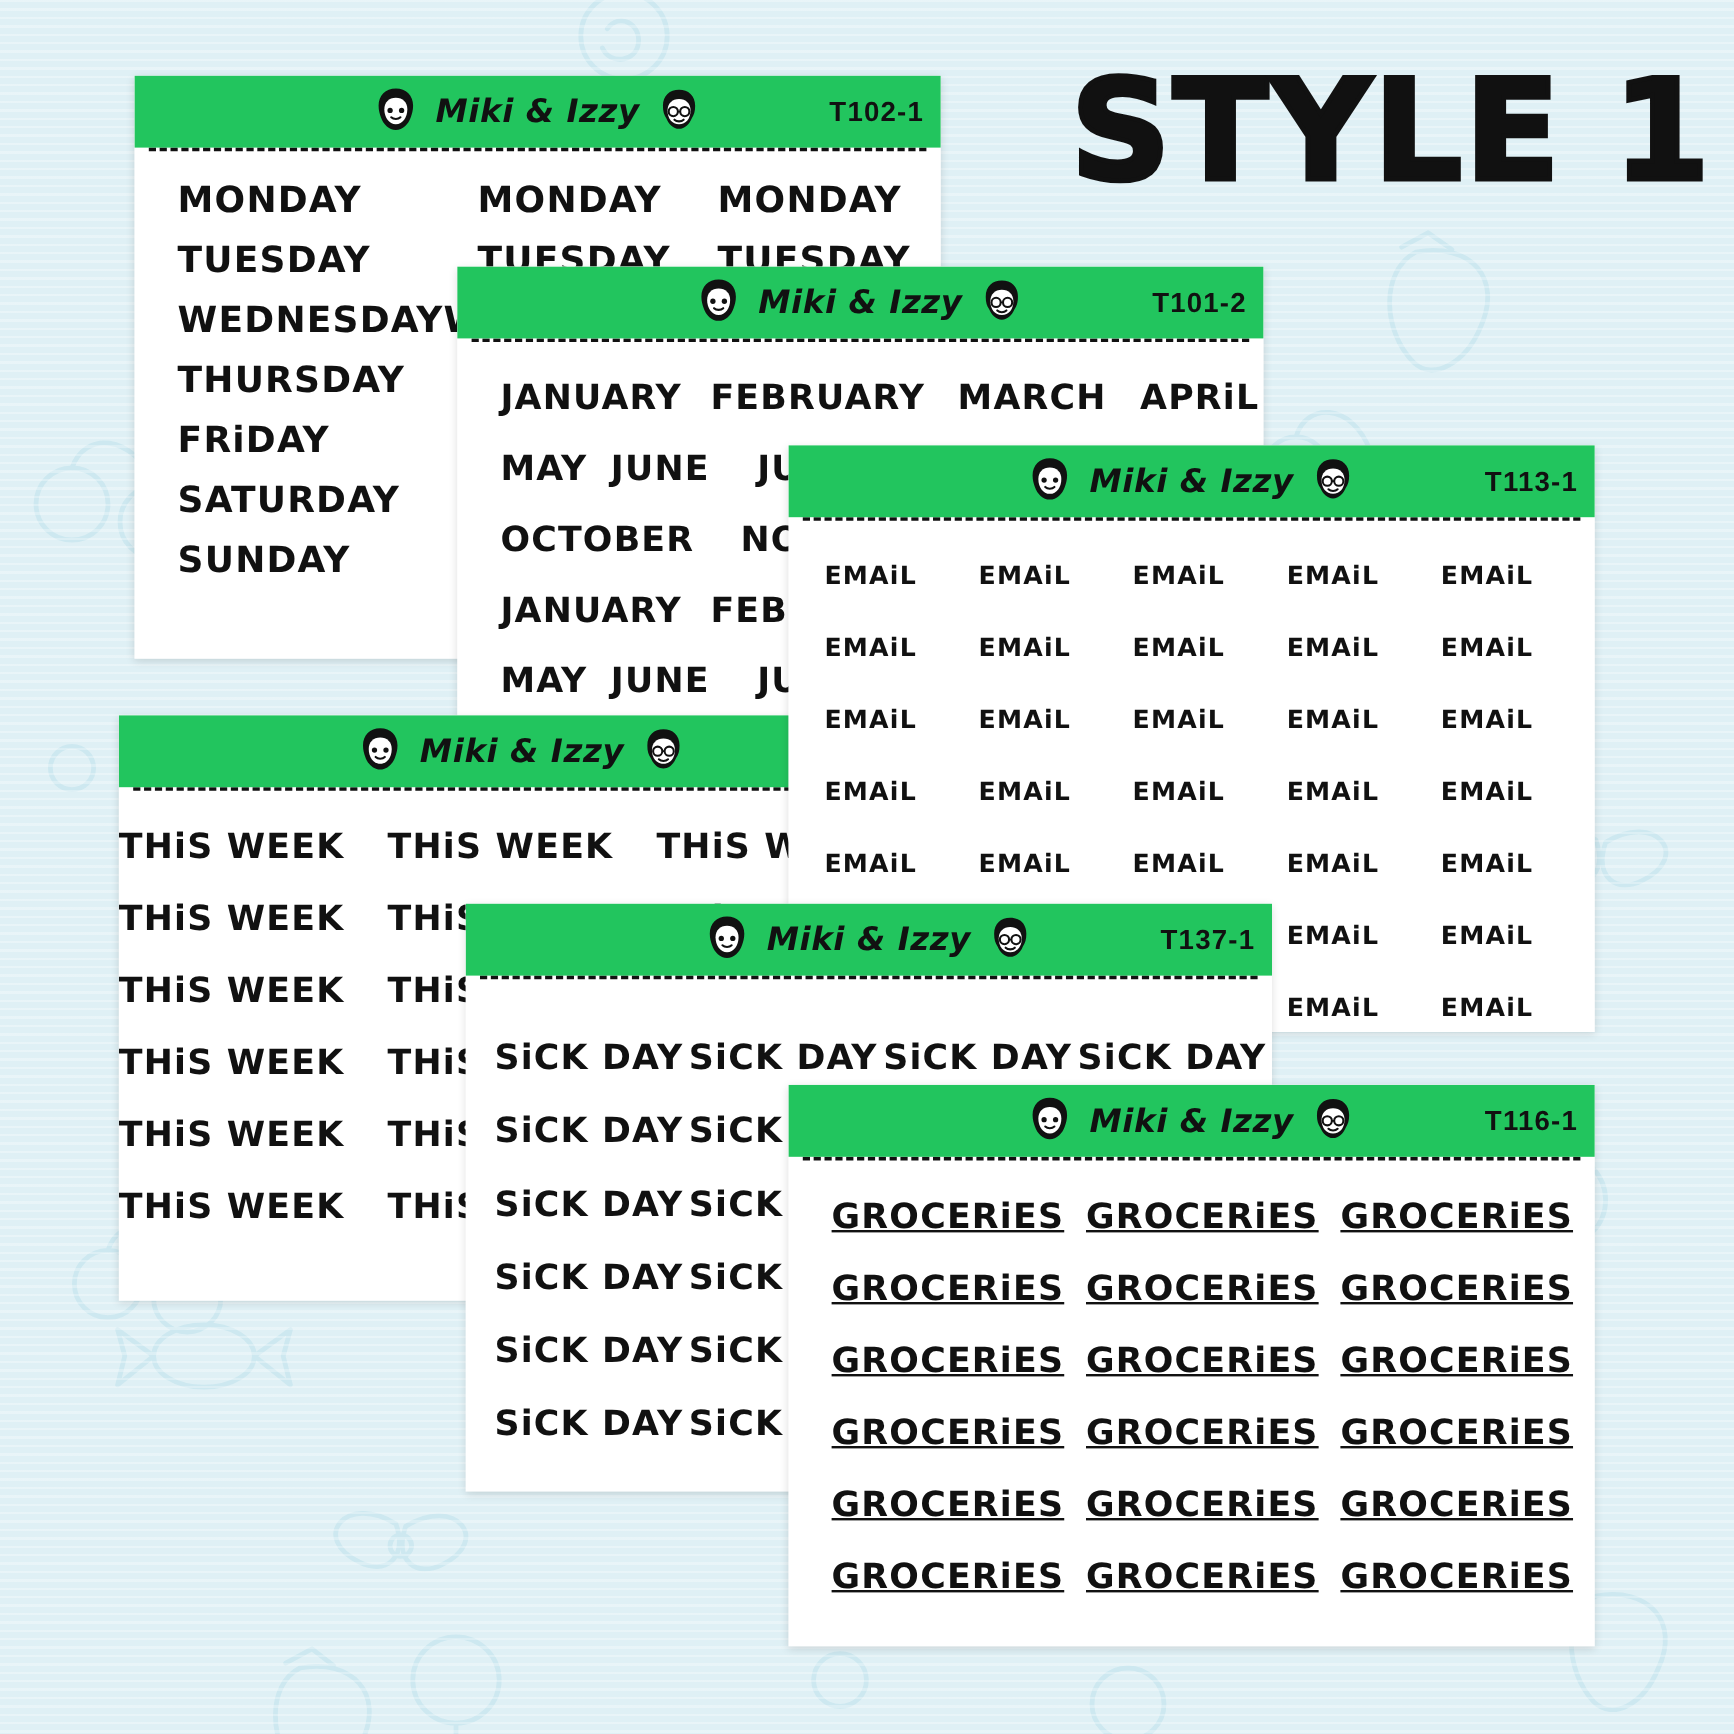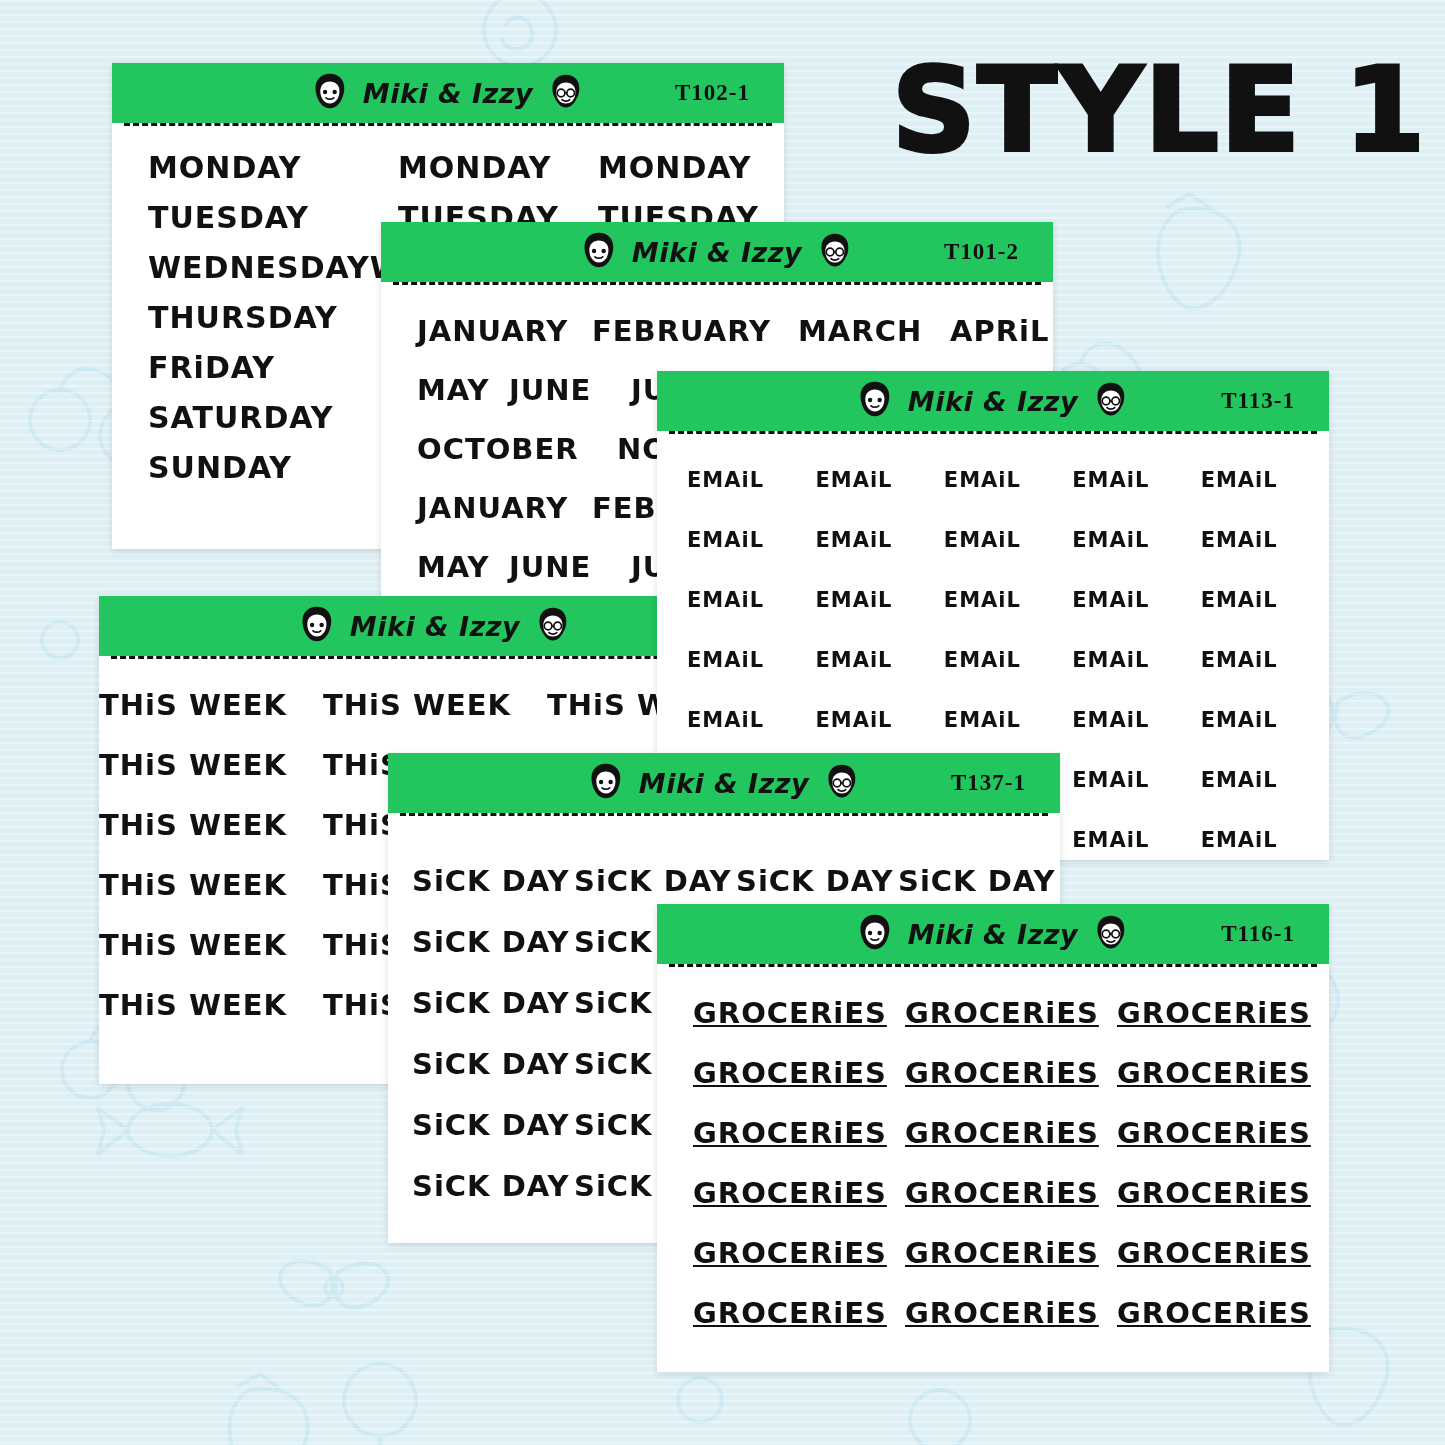--- a/index.html
+++ b/index.html
@@ -81,22 +81,22 @@
   .brand-name {
     font-family: "DejaVu Sans", sans-serif;
     font-weight: bold;
     font-size: 27px;
     font-style: italic;
     color: #111;
     letter-spacing: 0.5px;
   }
   .sheet-code {
     position: absolute;
-    right: 34px;
-    font-family: Liberation Serif, serif;
+    right: 14px;
+    font-family: Liberation Sans, sans-serif;
     font-weight: bold;
     font-size: 23px;
     color: #111;
     letter-spacing: 1px;
   }
   .dash-line {
     border-top: 3px dashed #111;
     margin: 0 12px;
   }
   .sheet-body {

